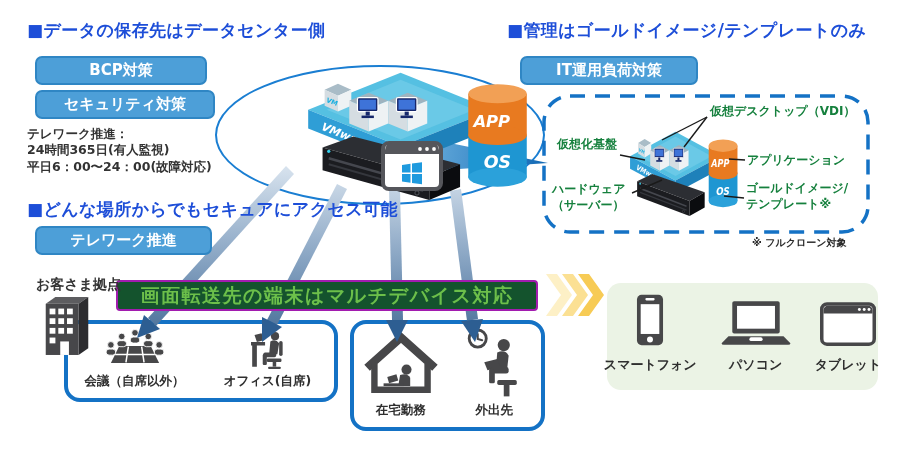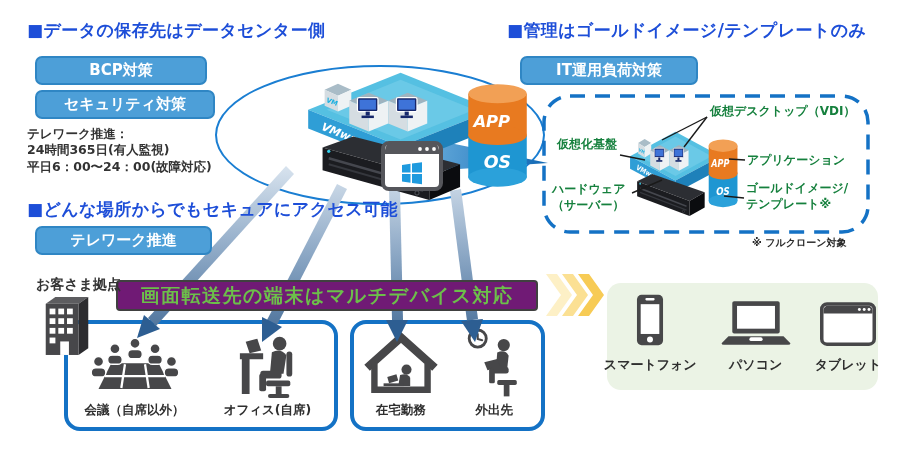--- a/index.html
+++ b/index.html
@@ -5,21 +5,21 @@
   html,body{margin:0;padding:0;background:#fff;}
   .canvas{position:relative;width:900px;height:460px;background:#fff;overflow:hidden;
           font-family:"DejaVu Sans","Liberation Sans",sans-serif;}
   .abs{position:absolute;}
   .hd{font-size:17px;font-weight:bold;color:#1d4ed8;letter-spacing:.4px;white-space:nowrap;z-index:8;}
   .badge{display:flex;align-items:center;justify-content:center;height:29px;box-sizing:border-box;
          background:#4d9fd8;border:2px solid #2f86c4;border-radius:7px;color:#fff;font-weight:bold;
          font-size:15px;white-space:nowrap;z-index:8;}
   .dcinfo{font-size:12.5px;font-weight:bold;color:#333;line-height:1.3;white-space:nowrap;z-index:8;}
   .ellipse{left:215px;top:65px;width:326px;height:136px;border:2px solid #1a7ed2;border-radius:50%;z-index:1;}
-  .banner{display:flex;align-items:center;justify-content:center;background:#701a75;border:2px solid #404040;
+  .banner{display:flex;align-items:center;justify-content:center;background:#14532d;border:2px solid #a21caf;
           border-radius:4px;color:#6cbf4a;font-size:19px;font-weight:bold;letter-spacing:1.5px;
           white-space:nowrap;box-sizing:border-box;z-index:7;}
   .locbox{background:#fff;border:4px solid #1472c5;border-radius:16px;display:flex;box-sizing:border-box;z-index:3;}
   .loccell{flex:1;display:flex;flex-direction:column;align-items:center;justify-content:flex-end;
            padding:4px 2px 8px;}
   .loclabel{font-size:12.5px;font-weight:bold;color:#2f2f2f;margin-top:4px;white-space:nowrap;}
   .devpanel{background:#ebf3e5;border-radius:14px;display:flex;align-items:flex-end;justify-content:center;
             gap:22px;box-sizing:border-box;padding:2px 10px 16px;z-index:2;}
   .device{display:flex;flex-direction:column;align-items:center;}
   .devlabel{font-size:13px;font-weight:bold;color:#2f2f2f;margin-top:9px;white-space:nowrap;}
@@ -199,21 +199,21 @@
         <rect x="21" y="27" width="6" height="6"></rect>
         <rect x="30" y="27" width="6" height="6"></rect>
       <rect x="12" y="37" width="6" height="6"></rect>
         <rect x="21" y="37" width="6" height="6"></rect>
         <rect x="30" y="37" width="6" height="6"></rect>
       <rect x="12" y="47" width="6" height="6"></rect>
       <rect x="23" y="51" width="9" height="14"></rect>
     </g>
   </svg>
 
-  <div class="abs locbox" style="left:64px;top:320px;width:274px;height:111px">
+  <div class="abs locbox" style="left:64px;top:320px;width:274px;height:82px">
     <div class="loccell">
       <svg width="96" height="62" viewBox="0 0 96 68">
         <polygon points="22,30 74,30 88,58 8,58" fill="#474749"></polygon>
         <g stroke="#fff" stroke-width="2.5" fill="none">
           <path d="M15,44 h66"></path>
             <path d="M37,31 L33,57"></path>
             <path d="M59,31 L63,57"></path>
         </g>
         <g fill="#474749" stroke="#fff" stroke-width="1.5">
           <circle cx="48" cy="8" r="5.5"></circle>

